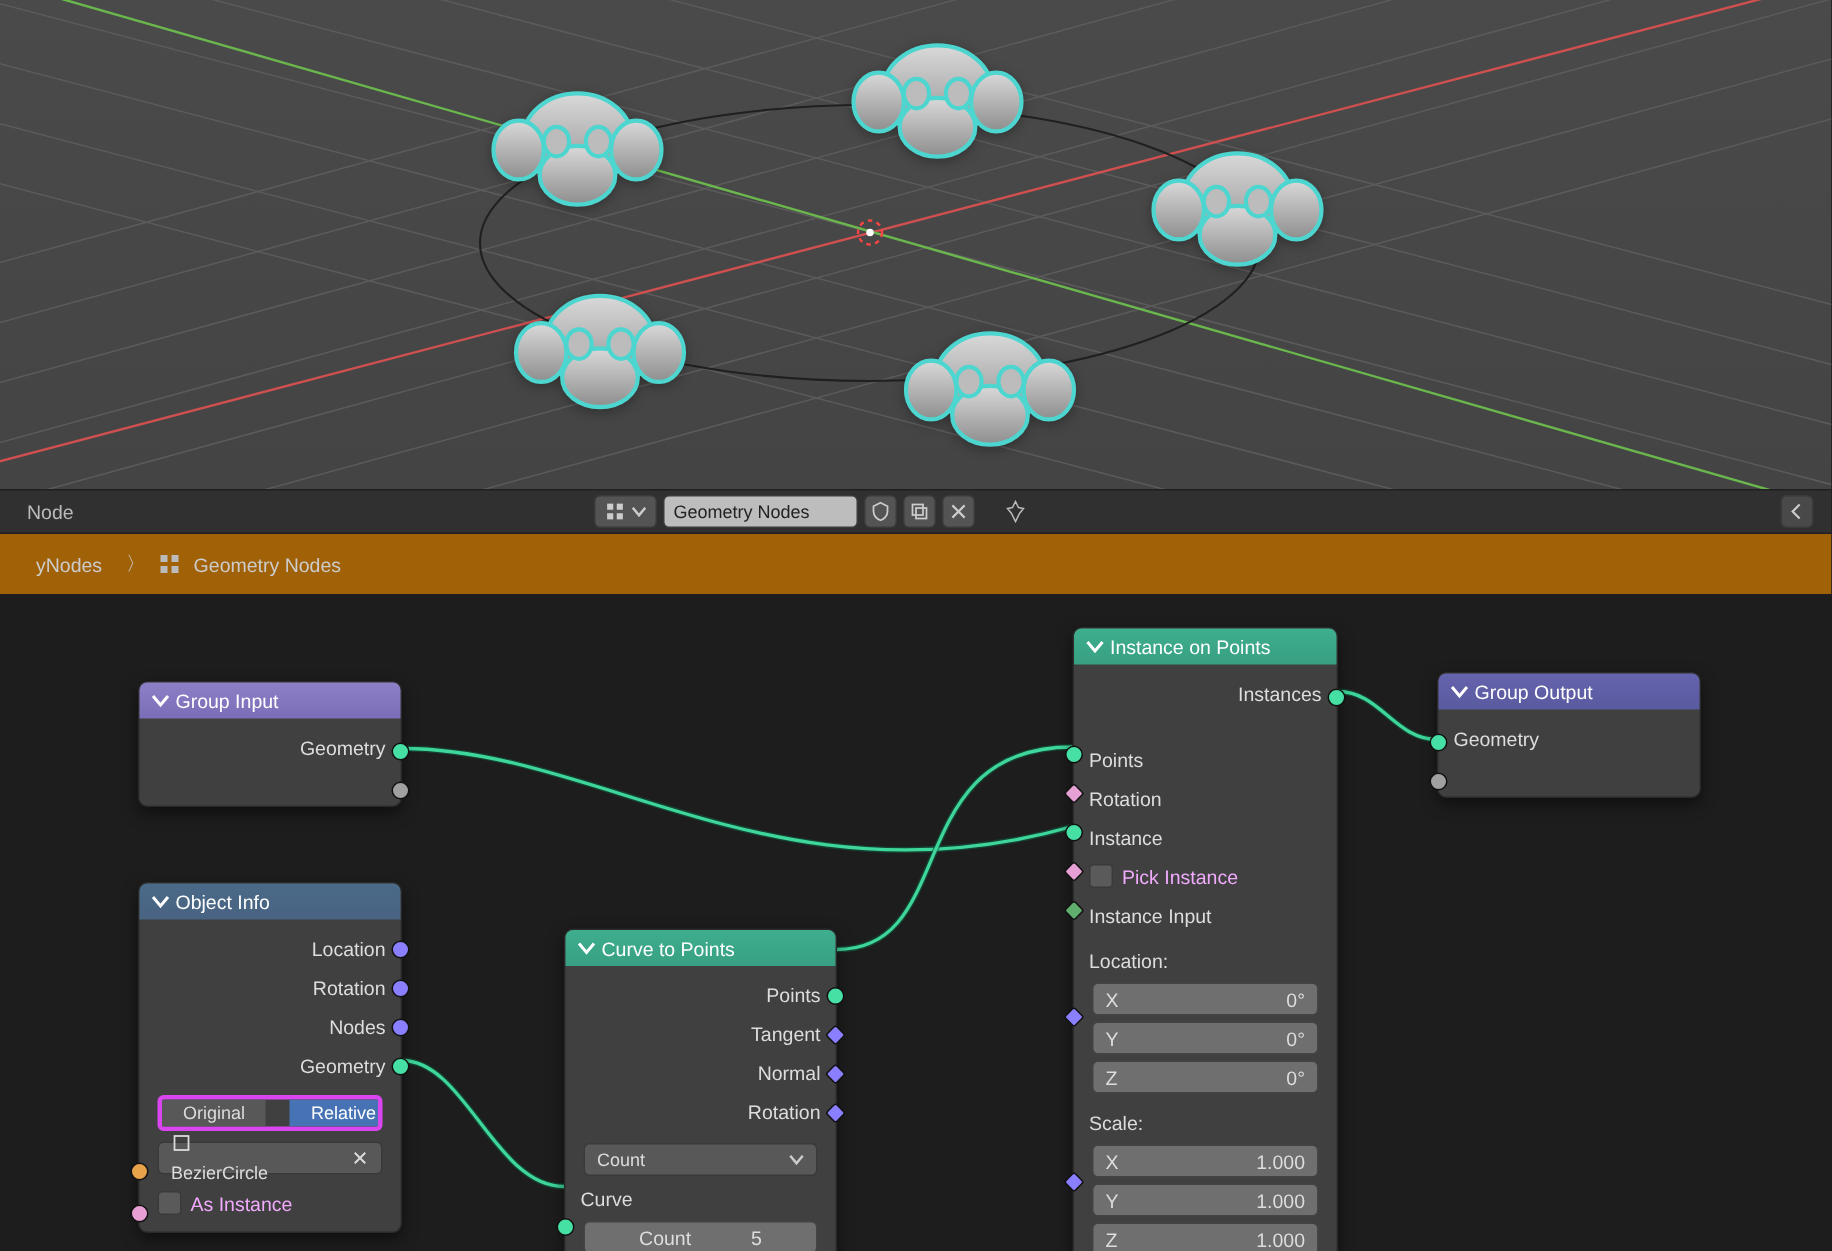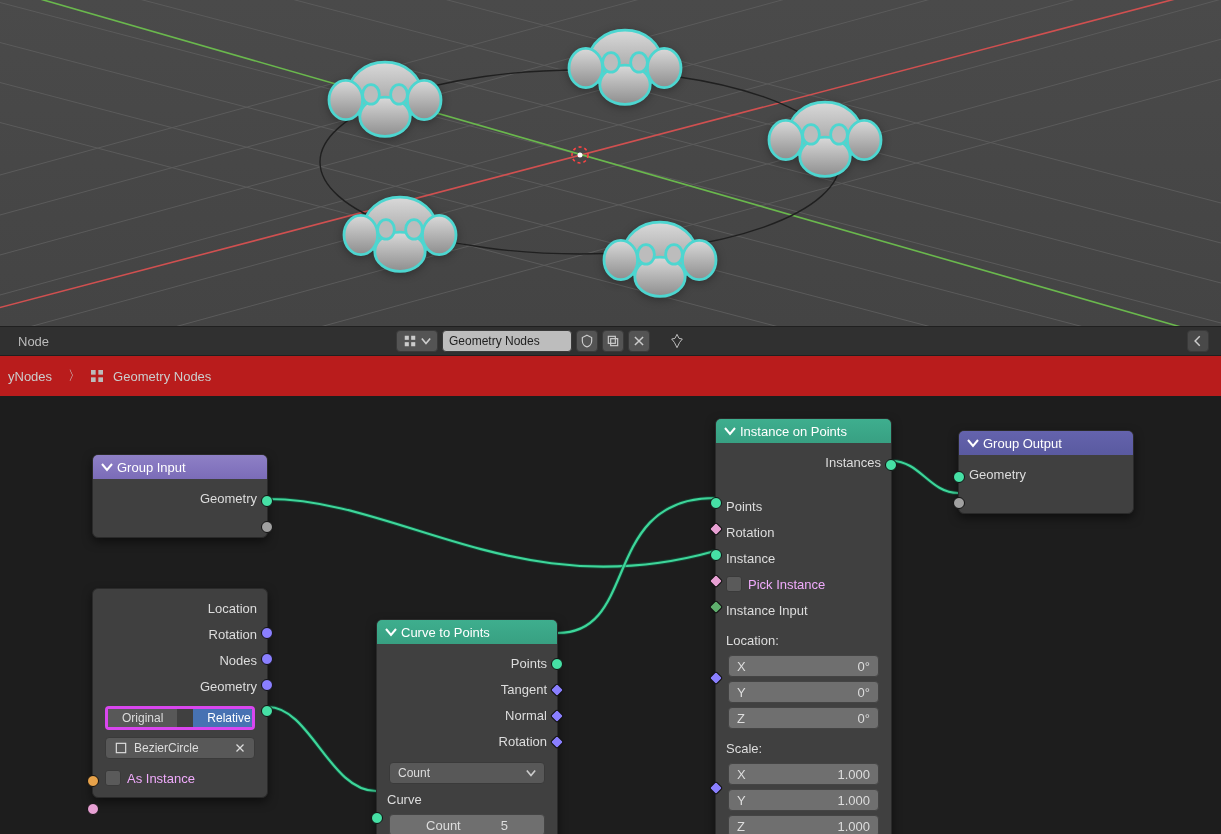--- a/index.html
+++ b/index.html
@@ -12,21 +12,21 @@
   .monkey svg { width:100%; height:100%; filter: drop-shadow(0 2px 4px rgba(0,0,0,.3)); }
 
   .toolbar { position: relative; width: 100%; height: 30px; background: #303030; display:flex; align-items:center; border-top: 1px solid #202020; border-bottom: 1px solid #202020; }
   .toolbar-left { position:absolute; left:18px; color:#bbb; }
   .toolbar-center { position:absolute; left:396px; display:flex; align-items:center; gap:4px; }
   .chip { display:inline-flex; align-items:center; background:#545454; border:1px solid #3a3a3a; border-radius:4px; height:22px; padding:0 6px; font-size:12px; color:#ddd; gap:4px;}
   .chip.light { background:#bdbdbd; color:#222; min-width:130px; }
   .iconbtn { width:22px; height:22px; display:inline-flex;align-items:center;justify-content:center; border-radius:4px; background:#545454; border:1px solid #3a3a3a;}
   .tbright { position:absolute; right:12px; }
 
-  .breadcrumb { position:relative; top:0; height:40px; display:flex; align-items:center; padding-left:0; color:#ccc; background:#b91c1c; }
+  .breadcrumb { position:relative; top:0; height:40px; display:flex; align-items:center; padding-left:16px; color:#ccc; background:#a16207; }
   .breadcrumb span { margin:0 8px; }
   .crumb-icon { width:16px; height:16px; display:inline-block; }
 
   .node-canvas { position:relative; width:1221px; height:438px; background:#1d1d1d; }
   .node { position:absolute; background:#404040; border:1px solid #2a2a2a; border-radius:6px; box-shadow:0 4px 10px rgba(0,0,0,.5); overflow:visible; }
   .nhead { height:24px; border-radius:5px 5px 0 0; display:flex; align-items:center; padding:0 8px; font-size:13px; color:#fff; gap:4px;}
   .nhead .chev { display:inline-block; transform:rotate(0deg); }
   .h-purple { background: linear-gradient(#8e80c6,#7b6cb8); }
   .h-purple-dark { background: linear-gradient(#6463ad,#5a5aa0); }
   .h-blue { background: linear-gradient(#4a6a88,#496382); }
@@ -235,20 +235,26 @@
       <div class="row">
           <span>Geometry</span>
         </div>
       <div class="row" style="height:20px;"></div>
     </div>
     <span class="socket sock-green" style="right:-6px; top:40px;"></span>
     <span class="socket sock-grey" style="right:-6px; top:66px;"></span>
   </div>
 
   <div class="node" style="left:92px; top:192px; width:176px;">
+    <div class="nhead h-blue">
+      <svg class="chev" width="12" height="12" viewBox="0 0 12 12">
+          <path d="M1 3 L6 9 L11 3" stroke="#fff" fill="none" stroke-width="2"></path>
+        </svg>
+      <span>Object Info</span>
+    </div>
     <div class="nbody">
       <div class="row">
           <span>Location</span>
         </div>
       <div class="row">
           <span>Rotation</span>
         </div>
       <div class="row">
           <span>Nodes</span>
         </div>
@@ -256,21 +262,21 @@
           <span>Geometry</span>
         </div>
       <div class="row left pad" style="margin-top:6px;">
         <div class="tag">
           <button>Original</button>
           <button class="active">Relative</button>
         </div>
       </div>
       <div class="row left pad" style="margin-top:4px;">
         <div class="inputbox" style="flex:1; justify-content:space-between;">
-          <span style="display:flex;gap:6px;">
+          <span style="display:flex;gap:6px;flex-direction:column;">
             <svg width="14" height="14" viewBox="0 0 24 24">
                 <rect x="4" y="4" width="16" height="16" fill="none" stroke="#ddd" stroke-width="2"></rect>
               </svg>
             <span>BezierCircle</span>
           </span>
           <svg width="12" height="12" viewBox="0 0 24 24">
               <path d="M5 5 L19 19 M19 5 L5 19" stroke="#ddd" stroke-width="2.5"></path>
             </svg>
         </div>
       </div>
@@ -408,21 +414,21 @@
     <span class="socket sock-green" style="right:-6px; top:40px;"></span>
     <span class="socket sock-green" style="left:-6px; top:78px;"></span>
     <span class="socket sock-pink sock-diamond" style="left:-5px; top:105px;"></span>
     <span class="socket sock-green" style="left:-6px; top:130px;"></span>
     <span class="socket sock-pink sock-diamond" style="left:-5px; top:157px;"></span>
     <span class="socket sock-teal sock-diamond" style="left:-5px; top:183px; background:#5fae6d;"></span>
     <span class="socket sock-purple sock-diamond" style="left:-5px; top:254px;"></span>
     <span class="socket sock-purple sock-diamond" style="left:-5px; top:364px;"></span>
   </div>
 
-  <div class="node" style="left:958px; top:34px; width:176px;">
+  <div class="node" style="left:958px; top:52px; width:176px;">
     <div class="nhead h-purple-dark">
       <svg class="chev" width="12" height="12" viewBox="0 0 12 12">
           <path d="M1 3 L6 9 L11 3" stroke="#fff" fill="none" stroke-width="2"></path>
         </svg>
       <span>Group Output</span>
     </div>
     <div class="nbody">
       <div class="row left">
           <span>Geometry</span>
         </div>

